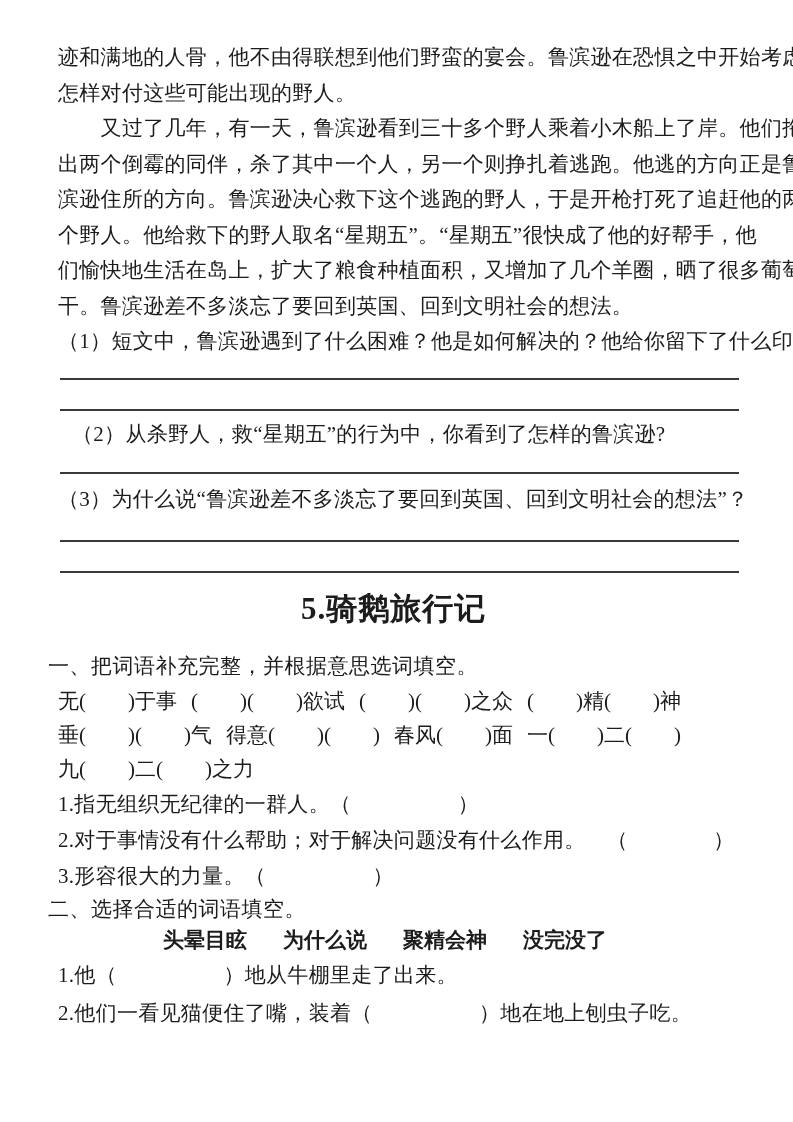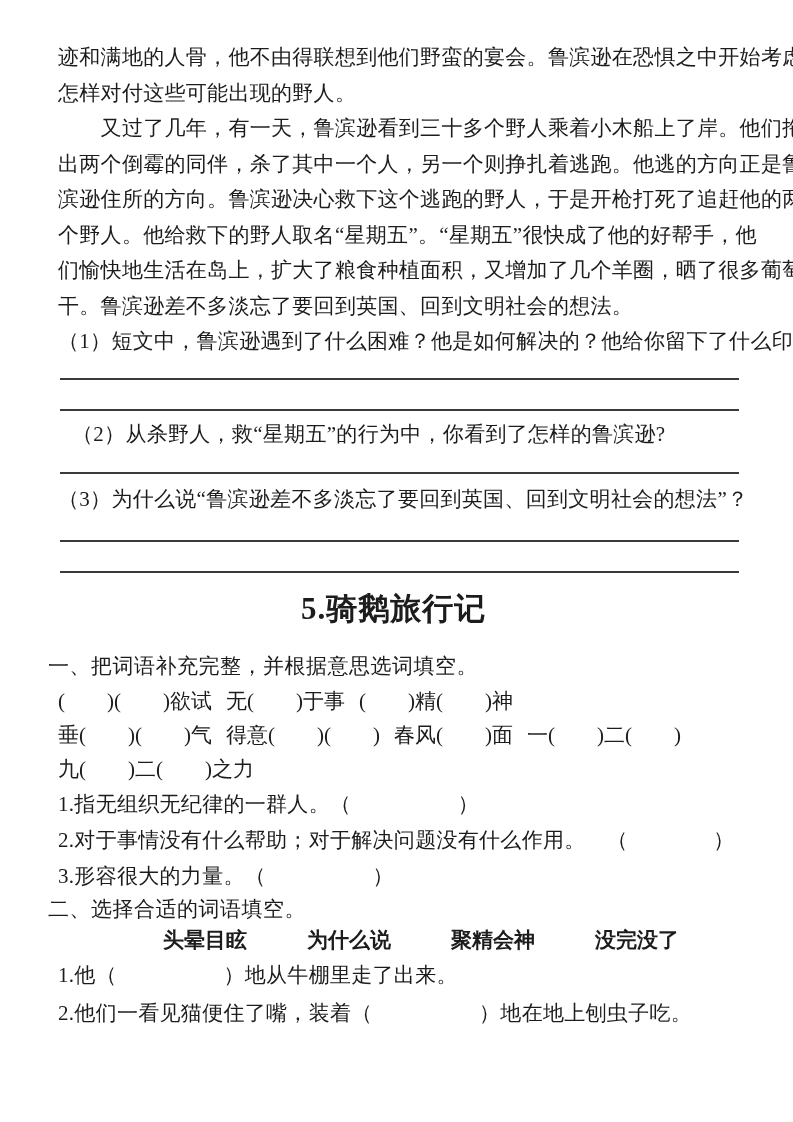--- a/index.html
+++ b/index.html
@@ -62,21 +62,21 @@
   .wrow.first { margin-top: 3px; }
   .def {
     font-size: 21px;
     line-height: 36px;
     margin-left: 10px;
     white-space: nowrap;
     letter-spacing: 0.3px;
   }
   .bank {
     display: flex;
-    gap: 60px;
+    gap: 36px;
     margin-left: 115px;
     font-size: 21px;
     line-height: 32px;
     font-weight: 700;
     white-space: nowrap;
   }
   .ex2item {
     font-size: 21px;
     line-height: 38px;
     margin-left: 10px;
@@ -110,22 +110,23 @@
 
     <div class="pline q3">（3）为什么说“鲁滨逊差不多淡忘了要回到英国、回到文明社会的想法”？</div>
     <div class="ans a4"></div>
     <div class="ans a5"></div>
 
     <div class="chapter">5.骑鹅旅行记</div>
 
     <div class="stitle mt20">一、把词语补充完整，并根据意思选词填空。</div>
 
     <div class="wrow first">
+      <span>无(　　)于事</span>
       <span>(　　)(　　)欲试</span>
-      <span>无(　　)于事</span>
+      <span>(　　)(　　)之众</span>
       <span>(　　)精(　　)神</span>
     </div>
     <div class="wrow">
       <span>垂(　　)(　　)气</span>
       <span>得意(　　)(　　)</span>
       <span>春风(　　)面</span>
       <span>一(　　)二(　　)</span>
     </div>
     <div class="wrow">
       <span>九(　　)二(　　)之力</span>

